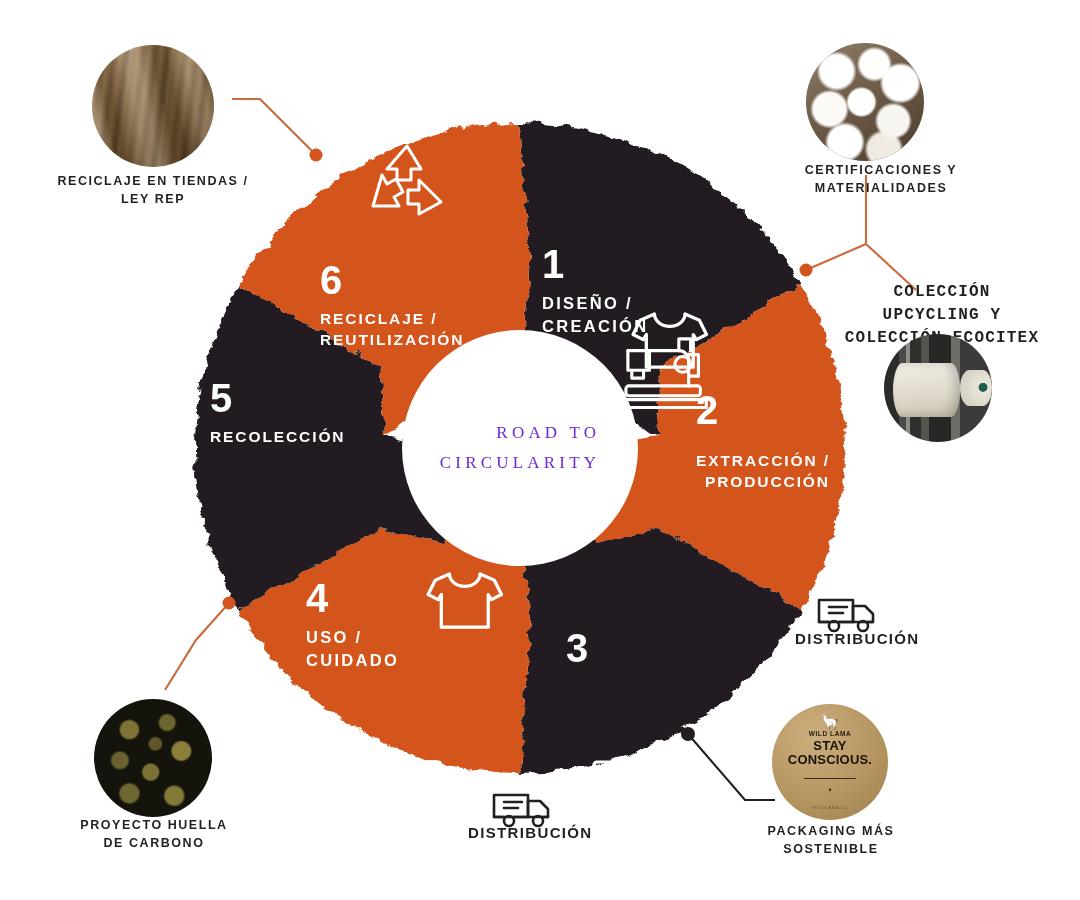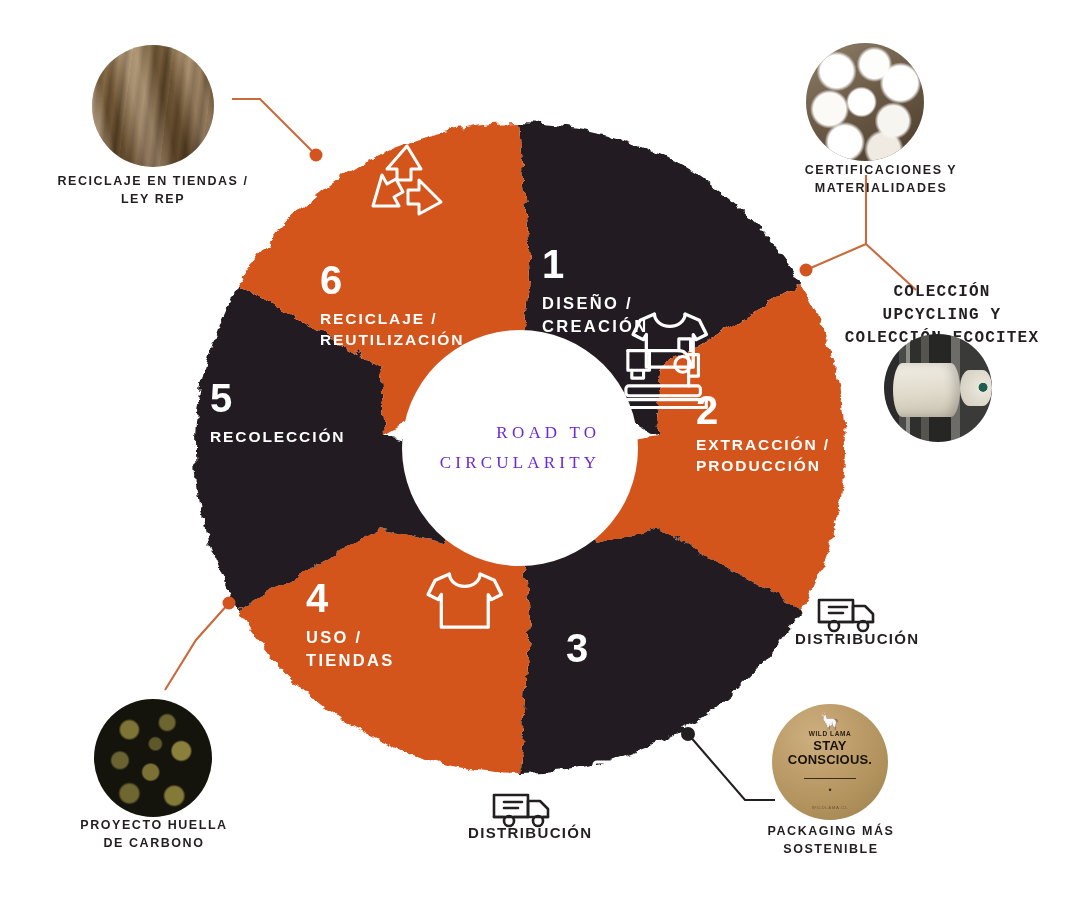--- a/index.html
+++ b/index.html
@@ -298,32 +298,32 @@
     </svg>
 
     <div class="seg-label" style="left:352px; top:126px;">
       <div class="seg-num">1</div>
       <div class="seg-title" style="margin-top:8px;">DISEÑO /
 CREACIÓN</div>
     </div>
 
     <div class="seg-label" style="left:506px; top:272px;">
       <div class="seg-num">2</div>
-      <div class="seg-title sm" style="margin-top:4px;">EXTRACCIÓN /
+      <div class="seg-title sm" style="margin-top:20px;text-align:right;">EXTRACCIÓN /
 PRODUCCIÓN</div>
     </div>
 
     <div class="seg-label" style="left:376px; top:510px;">
       <div class="seg-num">3</div>
     </div>
 
     <div class="seg-label" style="left:116px; top:460px;">
       <div class="seg-num">4</div>
       <div class="seg-title" style="margin-top:8px;">USO /
-TIENDAS</div>
+CUIDADO</div>
     </div>
 
     <div class="seg-label" style="left:20px; top:260px;">
       <div class="seg-num">5</div>
       <div class="seg-title sm" style="margin-top:8px;">RECOLECCIÓN</div>
     </div>
 
     <div class="seg-label" style="left:130px; top:142px;">
       <div class="seg-num">6</div>
       <div class="seg-title sm" style="margin-top:8px;">RECICLAJE /

